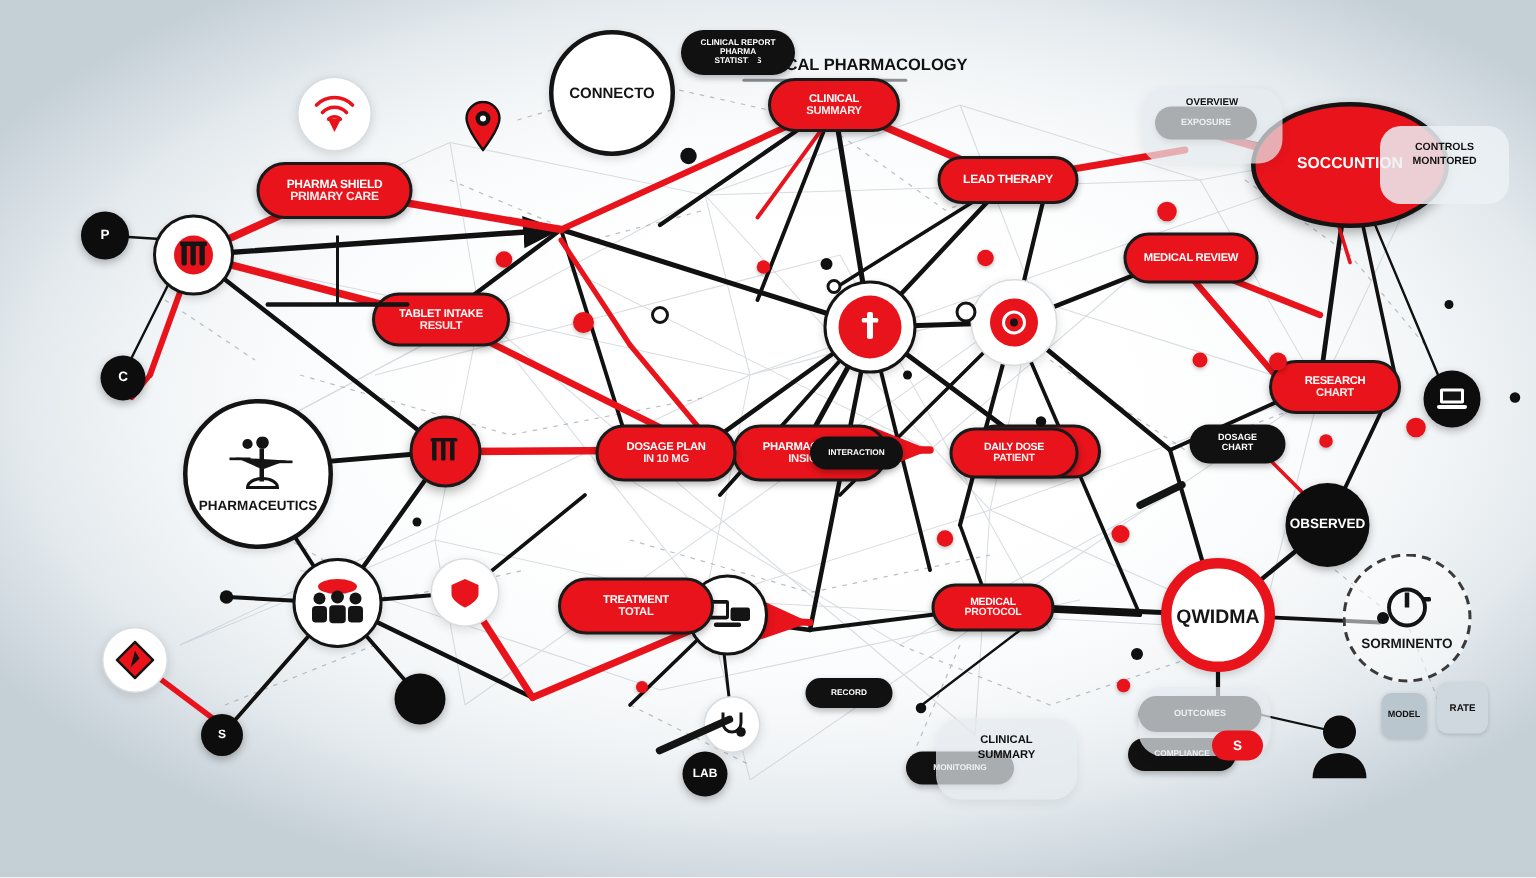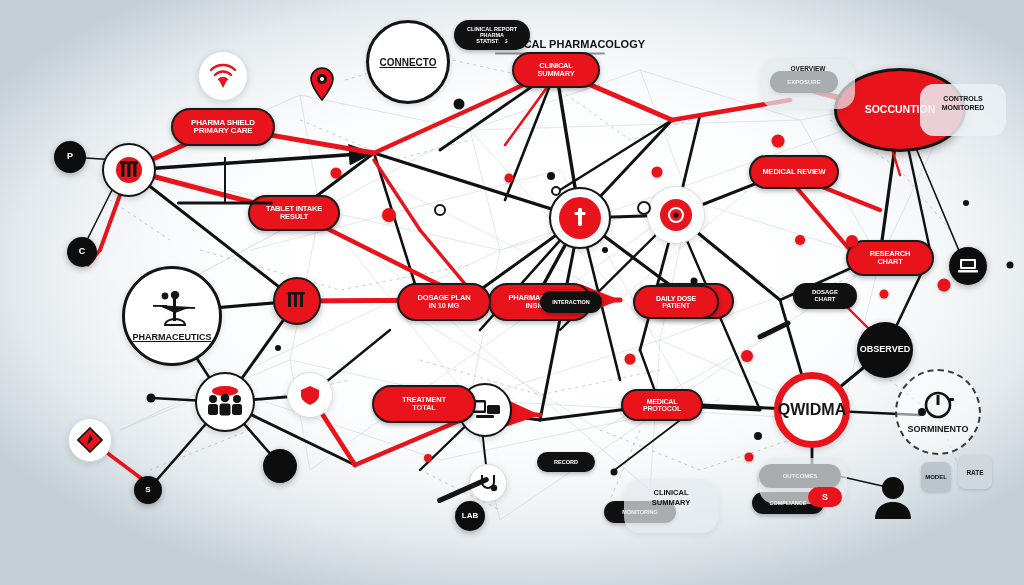--- a/index.html
+++ b/index.html
@@ -89,21 +89,20 @@
   .circle-outline {
     background:#ffffff;
     color:#141414;
     border:3px solid #141414;
     border-radius:50%;
     display:flex; flex-direction:column;
     align-items:center; justify-content:center;
     text-align:center;
     font-weight:bold;
     box-shadow:0 2px 6px rgba(0,0,0,0.14);
-    text-decoration:underline;
   }
 
   .circle-dashed {
     background:rgba(255,255,255,0.55);
     color:#171717;
     border:2px dashed #3a3a3a;
     border-radius:50%;
     display:flex; flex-direction:column;
     align-items:center; justify-content:center;
     text-align:center;
@@ -442,21 +441,21 @@
       <circle cx="30" cy="4" r="4.2" fill="#141414"></circle>
       <rect x="28" y="8" width="3" height="22" fill="#141414"></rect>
       <path d="M12,14 L46,16 L30,22 Z" fill="#141414"></path>
       <rect x="8" y="14" width="14" height="1.8" fill="#141414"></rect>
       <rect x="36" y="16" width="14" height="1.8" fill="#141414"></rect>
       <path d="M20,34 A10,6 0 0 1 40,34 Z" fill="none" stroke="#141414" stroke-width="2"></path>
     </svg>
     <span style="font-size:9px;">PHARMACEUTICS</span>
   </div>
 
-  <div class="node circle-ring-red" style="left:812px; top:410px; width:76px; height:76px; font-size:16px;">QWIDMA</div>
+  <div class="node circle-ring-red" style="left:812px; top:410px; width:76px; height:76px; font-size:13px;">QWIDMA</div>
 
   <div class="node circle-dashed" style="left:938px; top:412px; width:86px; height:86px;">
     <svg class="gl" width="40" height="32" viewBox="0 0 40 32" style="margin-bottom:2px;">
       <circle cx="20" cy="15" r="12" fill="none" stroke="#141414" stroke-width="2.6"></circle>
       <rect x="18.5" y="5" width="3" height="10" fill="#141414"></rect>
       <rect x="30" y="8" width="6" height="3" fill="#141414" rx="1"></rect>
     </svg>
     <span style="font-size:9px;">SORMINENTO</span>
   </div>
 
@@ -475,20 +474,23 @@
   <div class="node pill-red" style="left:223px; top:127px; width:104px; height:38px; font-size:8px;">
     <span class="l1">PHARMA SHIELD</span>
     <span class="l2">PRIMARY CARE</span>
   </div>
 
   <div class="node pill-red" style="left:556px; top:70px; width:88px; height:36px; font-size:7.5px;">
     <span class="l1">CLINICAL</span>
     <span class="l2">SUMMARY</span>
   </div>
 
+  <div class="node pill-red" style="left:672px; top:120px; width:94px; height:32px; font-size:8px;">
+    <span class="l1">LEAD THERAPY</span>
+  </div>
 
   <div class="node pill-red" style="left:794px; top:172px; width:90px; height:34px; font-size:7.5px;">
     <span class="l1">MEDICAL REVIEW</span>
   </div>
 
   <div class="node pill-red" style="left:294px; top:213px; width:92px; height:36px; font-size:7.5px;">
     <span class="l1">TABLET INTAKE</span>
     <span class="l2">RESULT</span>
   </div>
 

